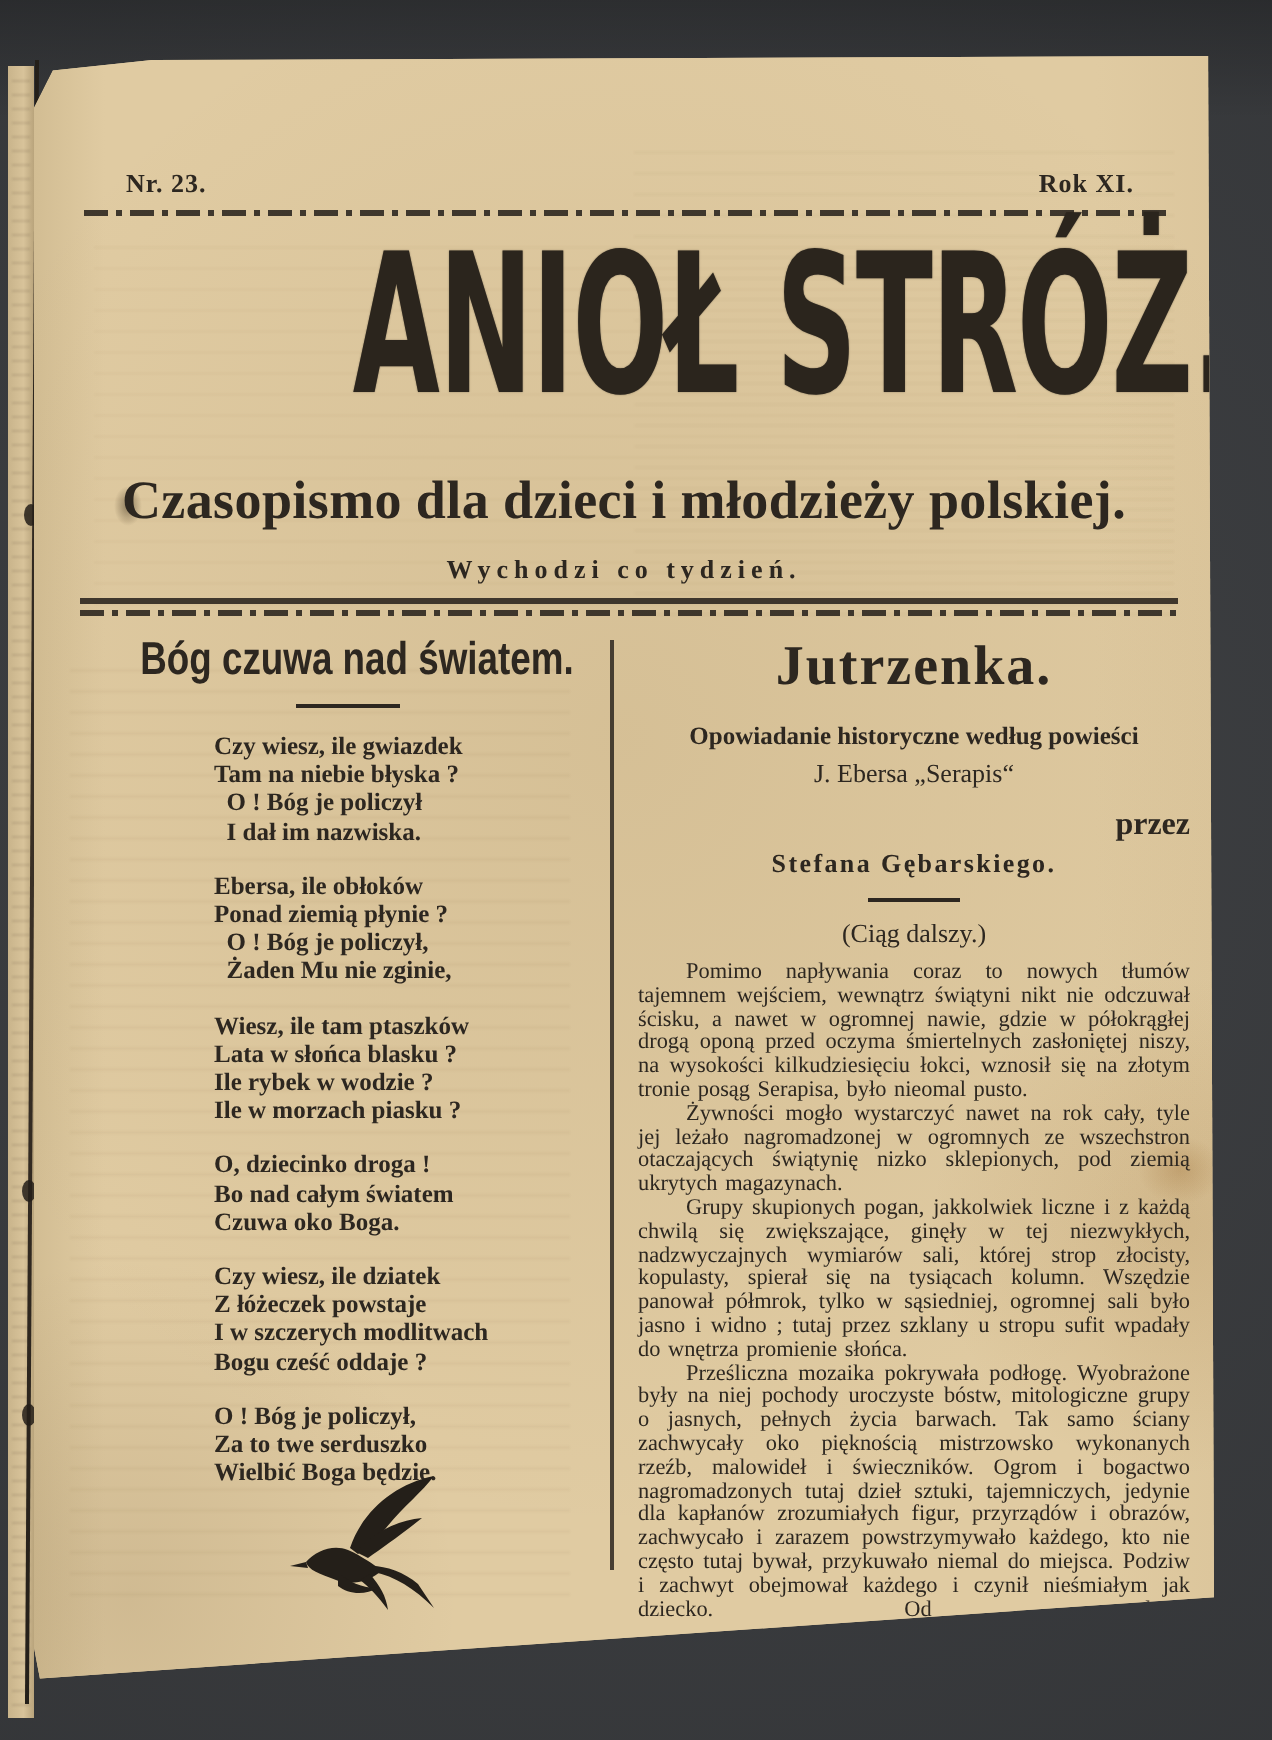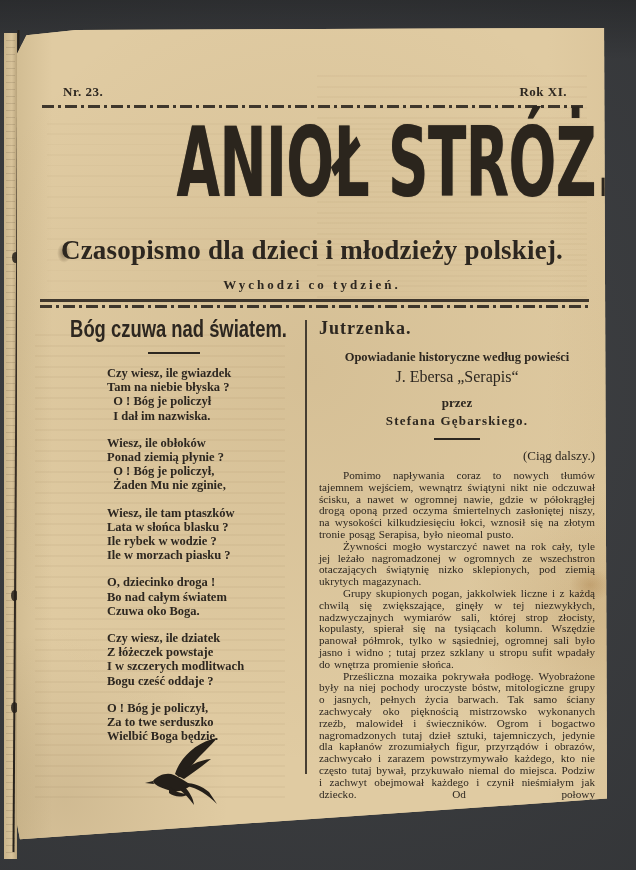--- a/index.html
+++ b/index.html
@@ -78,27 +78,27 @@
   .col-right{width:276px;margin-left:12px;}
 
   .poem-title{text-align:center;font-family:"Liberation Sans",sans-serif;font-weight:bold;
     font-size:23px;white-space:nowrap;}
   .poem-title span{display:inline-block;transform:scaleX(.8);transform-origin:50% 50%;letter-spacing:0;}
   .poem-title-rule{width:52px;height:2px;background:var(--ink);margin:9px auto 0 auto;}
   .poem{margin:12px 0 0 64px;font-size:12.5px;font-weight:bold;line-height:14.2px;}
   .stanza{margin-bottom:13px;white-space:pre-wrap;}
   .swallow{position:absolute;left:98px;top:418px;}
 
-  .story-title{text-align:left;font-size:18px;font-weight:bold;letter-spacing:1px;margin-top:2px;}
+  .story-title{text-align:center;font-size:28px;font-weight:bold;letter-spacing:1px;margin-top:2px;}
   .story-byline1{text-align:center;font-size:12.5px;font-weight:bold;margin-top:11px;}
-  .story-byline2{text-align:center;font-size:16px;margin-top:3px;}
-  .story-przez{text-align:center;font-size:13px;font-weight:bold;margin-top:9px;}
+  .story-byline2{text-align:center;font-size:13px;margin-top:3px;}
+  .story-przez{text-align:right;font-size:16px;font-weight:bold;margin-top:9px;}
   .story-author{text-align:center;font-size:13px;font-weight:bold;letter-spacing:1.2px;margin-top:2px;}
   .story-rule{width:46px;height:2px;background:var(--ink);margin:9px auto 0 auto;}
-  .story-cont{text-align:right;font-size:13px;margin:8px 0 6px 0;}
+  .story-cont{text-align:center;font-size:13px;margin:8px 0 6px 0;}
   .story-body p{font-size:11.2px;line-height:11.8px;text-align:justify;text-indent:24px;
     word-spacing:1px;}
   .story-body p.last{text-align-last:justify;}
 </style>
 </head>
 <body>
 
 <div class="mat-vignette"></div>
 
 <div class="prev-page"></div>
@@ -131,21 +131,21 @@
 
   <div class="columns">
 
     <div class="col-left">
       <div class="poem-title">
         <span>Bóg czuwa nad światem.</span>
       </div>
       <div class="poem-title-rule"></div>
       <div class="poem">
           <div class="stanza"><div>Czy wiesz, ile gwiazdek</div><div>Tam na niebie błyska ?</div><div> O ! Bóg je policzył</div><div> I dał im nazwiska.</div></div>
-          <div class="stanza"><div>Wiesz, ile obłoków</div><div>Ponad ziemią płynie ?</div><div> O ! Bóg je policzył,</div><div> Żaden Mu nie zginie,</div></div>
+          <div class="stanza"><div>Ebersa, ile obłoków</div><div>Ponad ziemią płynie ?</div><div> O ! Bóg je policzył,</div><div> Żaden Mu nie zginie,</div></div>
           <div class="stanza"><div>Wiesz, ile tam ptaszków</div><div>Lata w słońca blasku ?</div><div>Ile rybek w wodzie ?</div><div>Ile w morzach piasku ?</div></div>
           <div class="stanza"><div>O, dziecinko droga !</div><div>Bo nad całym światem</div><div>Czuwa oko Boga.</div></div>
           <div class="stanza"><div>Czy wiesz, ile dziatek</div><div>Z łóżeczek powstaje</div><div>I w szczerych modlitwach</div><div>Bogu cześć oddaje ?</div></div>
           <div class="stanza"><div>O ! Bóg je policzył,</div><div>Za to twe serduszko</div><div>Wielbić Boga będzie.</div></div>
         </div>
 
       <svg class="swallow" width="92" height="74" viewBox="0 0 92 74">
         <g fill="#241f19">
 
           <path d="M34,40 C40,22 56,8 76,4 C70,12 60,20 52,30 C47,36 42,40 38,43 Z"></path>

